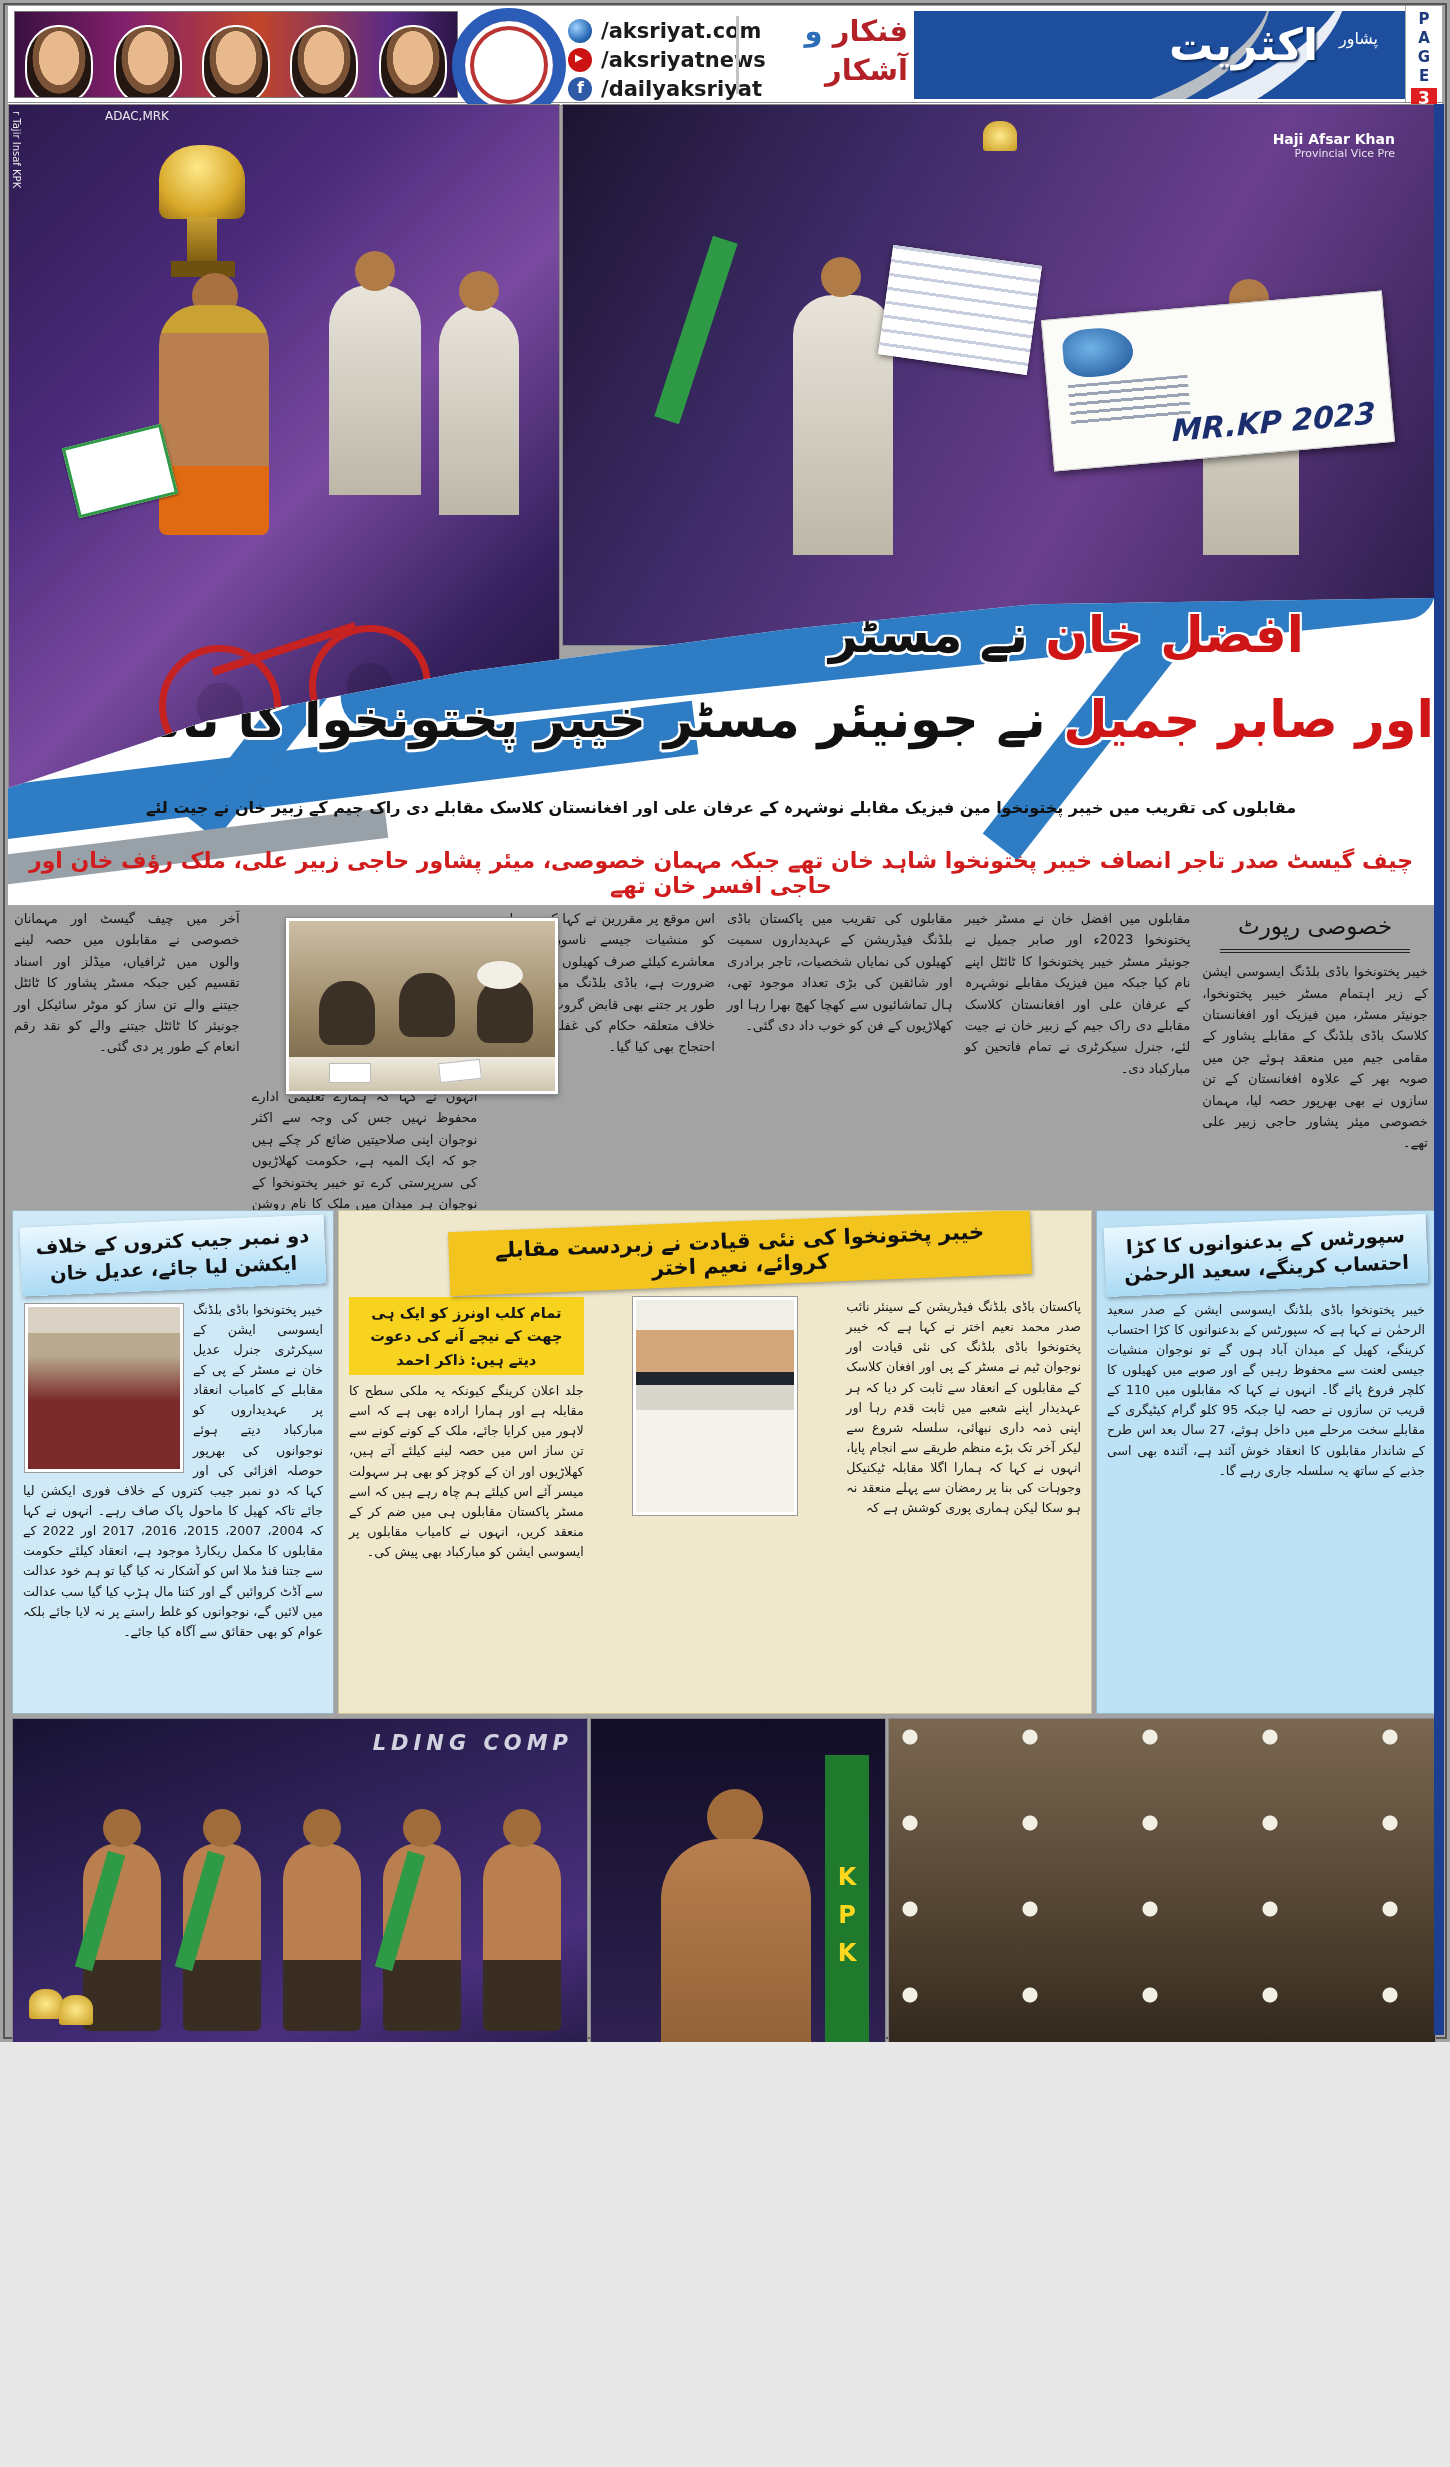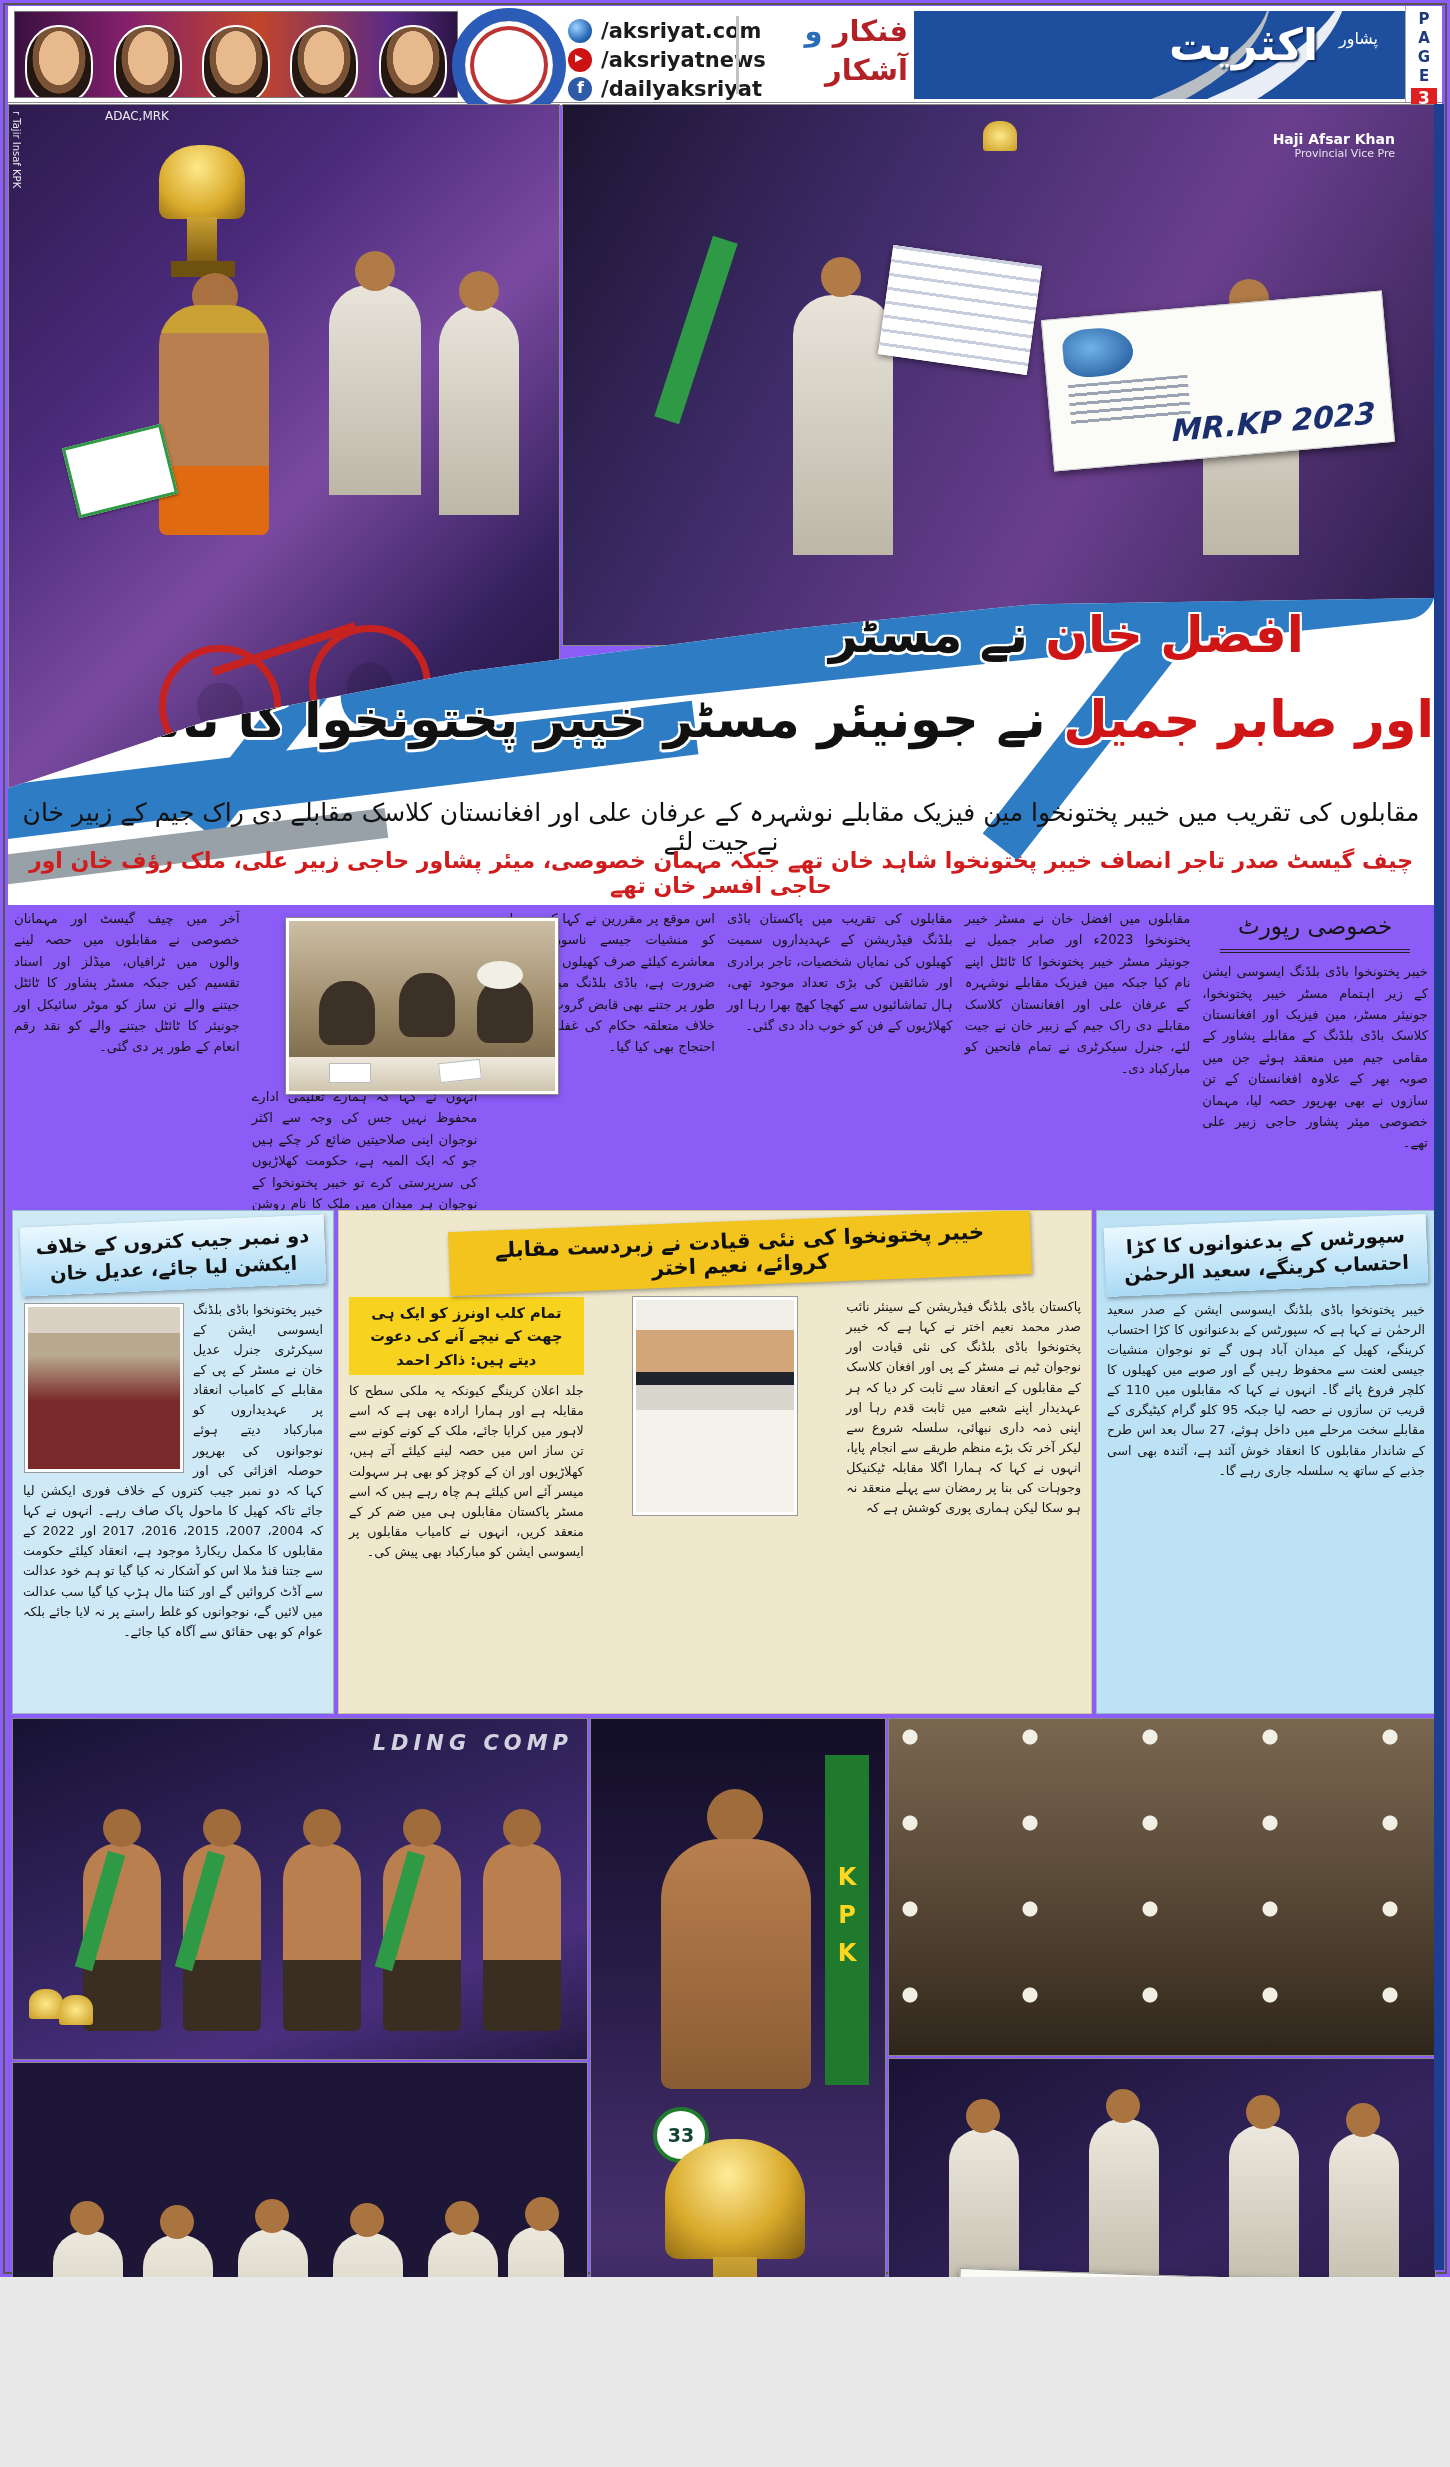--- a/index.html
+++ b/index.html
@@ -1,16 +1,16 @@
 <!DOCTYPE html>
 <html lang="ur"><head>
 <meta charset="utf-8">
 <style>
   html,body{margin:0;padding:0;background:#e8e8e8;}
-  .page{position:relative;width:1450px;height:2277px;background:#8b5cf6;margin:0 auto;
+  .page{position:relative;width:1450px;height:2042px;background:#a3a3a3;margin:0 auto;
         font-family:"DejaVu Sans",sans-serif;overflow:hidden;}
   .frame{position:absolute;inset:3px;border:2px solid #555;pointer-events:none;}
   .right-bar{position:absolute;right:6px;top:104px;bottom:7px;width:10px;background:#1c3f92;}
 
   
   .header{position:absolute;left:8px;top:6px;width:1434px;height:96px;background:#fff;
           border-bottom:4px double #8a8a8a;}
   .celebs{position:absolute;left:6px;top:5px;width:442px;height:85px;border:1px solid #777;
           background:linear-gradient(90deg,#3a1040,#83206d 25%,#c2452a 55%,#5b2a86 85%,#2c1545);
           display:flex;align-items:flex-end;justify-content:space-around;overflow:hidden;}
@@ -98,21 +98,21 @@
   .stripe.c{left:110px;top:40px;width:430px;height:40px;transform:rotate(-52deg);}
   .stripe.d{right:30px;top:30px;width:500px;height:44px;transform:rotate(-52deg);}
   .stripe.gray{left:-50px;top:236px;width:430px;height:30px;background:#98a0a8;transform:rotate(-7deg);}
   .hl{direction:rtl;font-weight:bold;white-space:nowrap;
       text-shadow:2px 2px 0 #fff,-2px -2px 0 #fff,2px -2px 0 #fff,-2px 2px 0 #fff,0 3px 0 #fff;}
   .hl1{position:absolute;right:130px;top:8px;font-size:50px;}
   .hl2{position:absolute;left:0;right:0;top:92px;text-align:center;font-size:51px;}
   .hl-red{color:#cf1515;}
   .hl-black{color:#111;}
   .sub1{position:absolute;left:0;right:0;top:200px;text-align:center;direction:rtl;
-        font-weight:normal;font-size:25px;color:#111;}
+        font-weight:bold;font-size:16px;color:#111;}
   .sub2{position:absolute;left:0;right:0;top:250px;text-align:center;direction:rtl;
         font-weight:bold;font-size:22px;color:#d01c1c;}
 
   
   .lead-body{position:absolute;left:14px;top:908px;width:1414px;height:296px;display:flex;
              flex-direction:row-reverse;gap:12px;}
   .col{flex:1;direction:rtl;text-align:justify;font-size:13.2px;line-height:1.62;color:#141414;}
   .kicker{font-weight:normal;font-size:23px;text-align:center;border-bottom:4px double #222;
           padding-bottom:4px;margin:0 18px 8px 18px;}
   .inset-photo{position:absolute;left:272px;top:10px;width:266px;height:170px;border:3px solid #fff;

